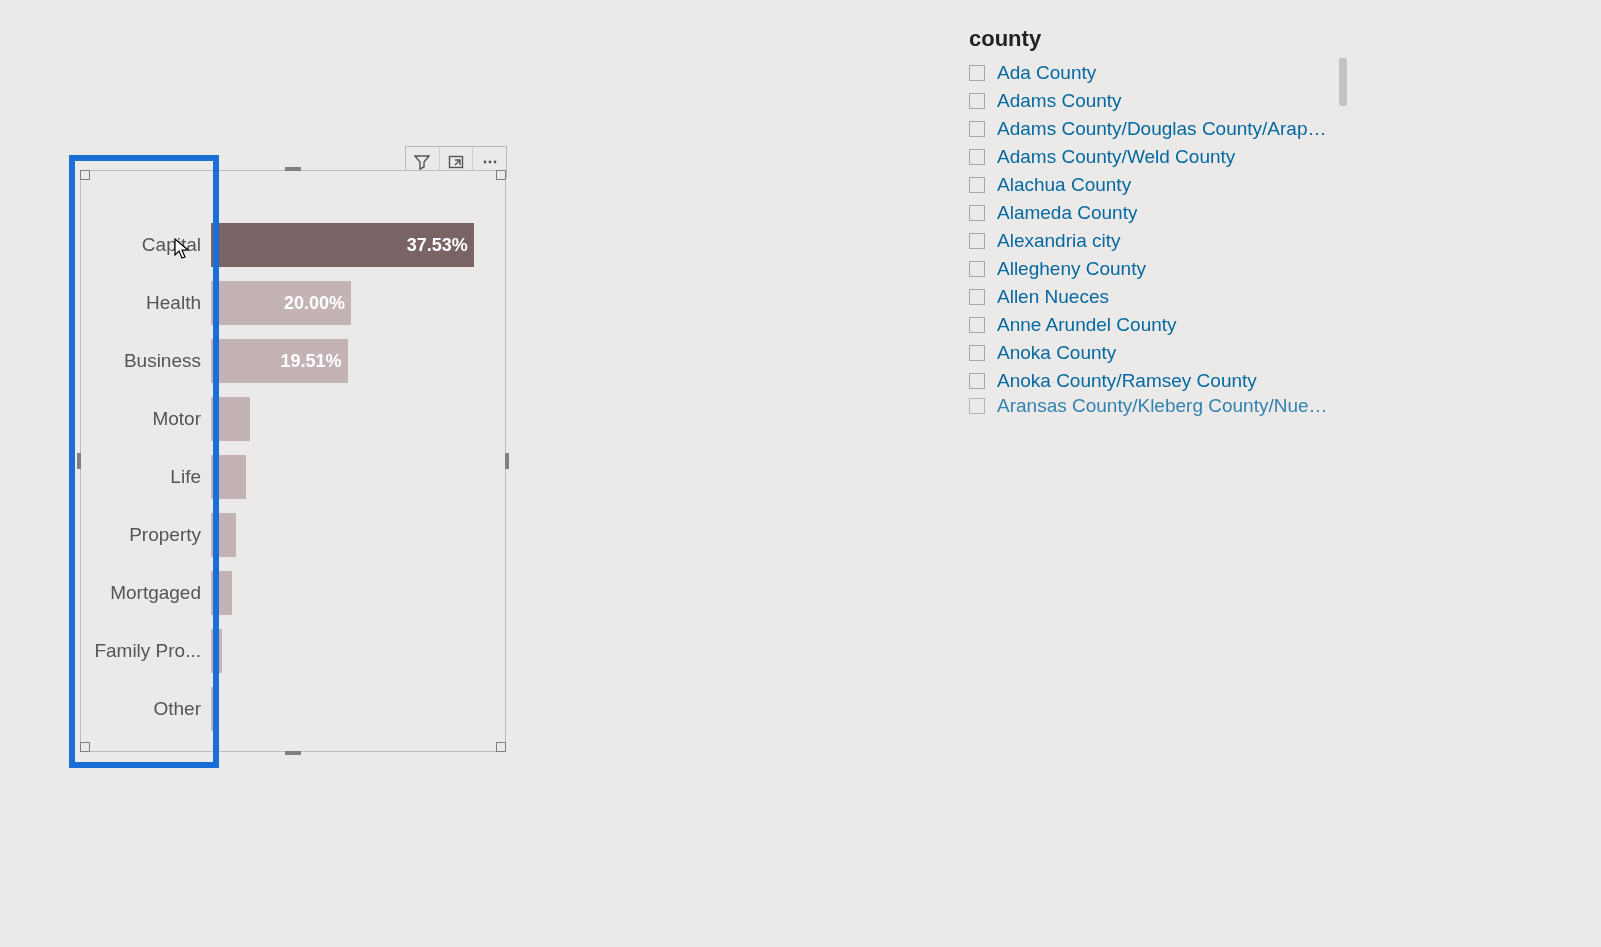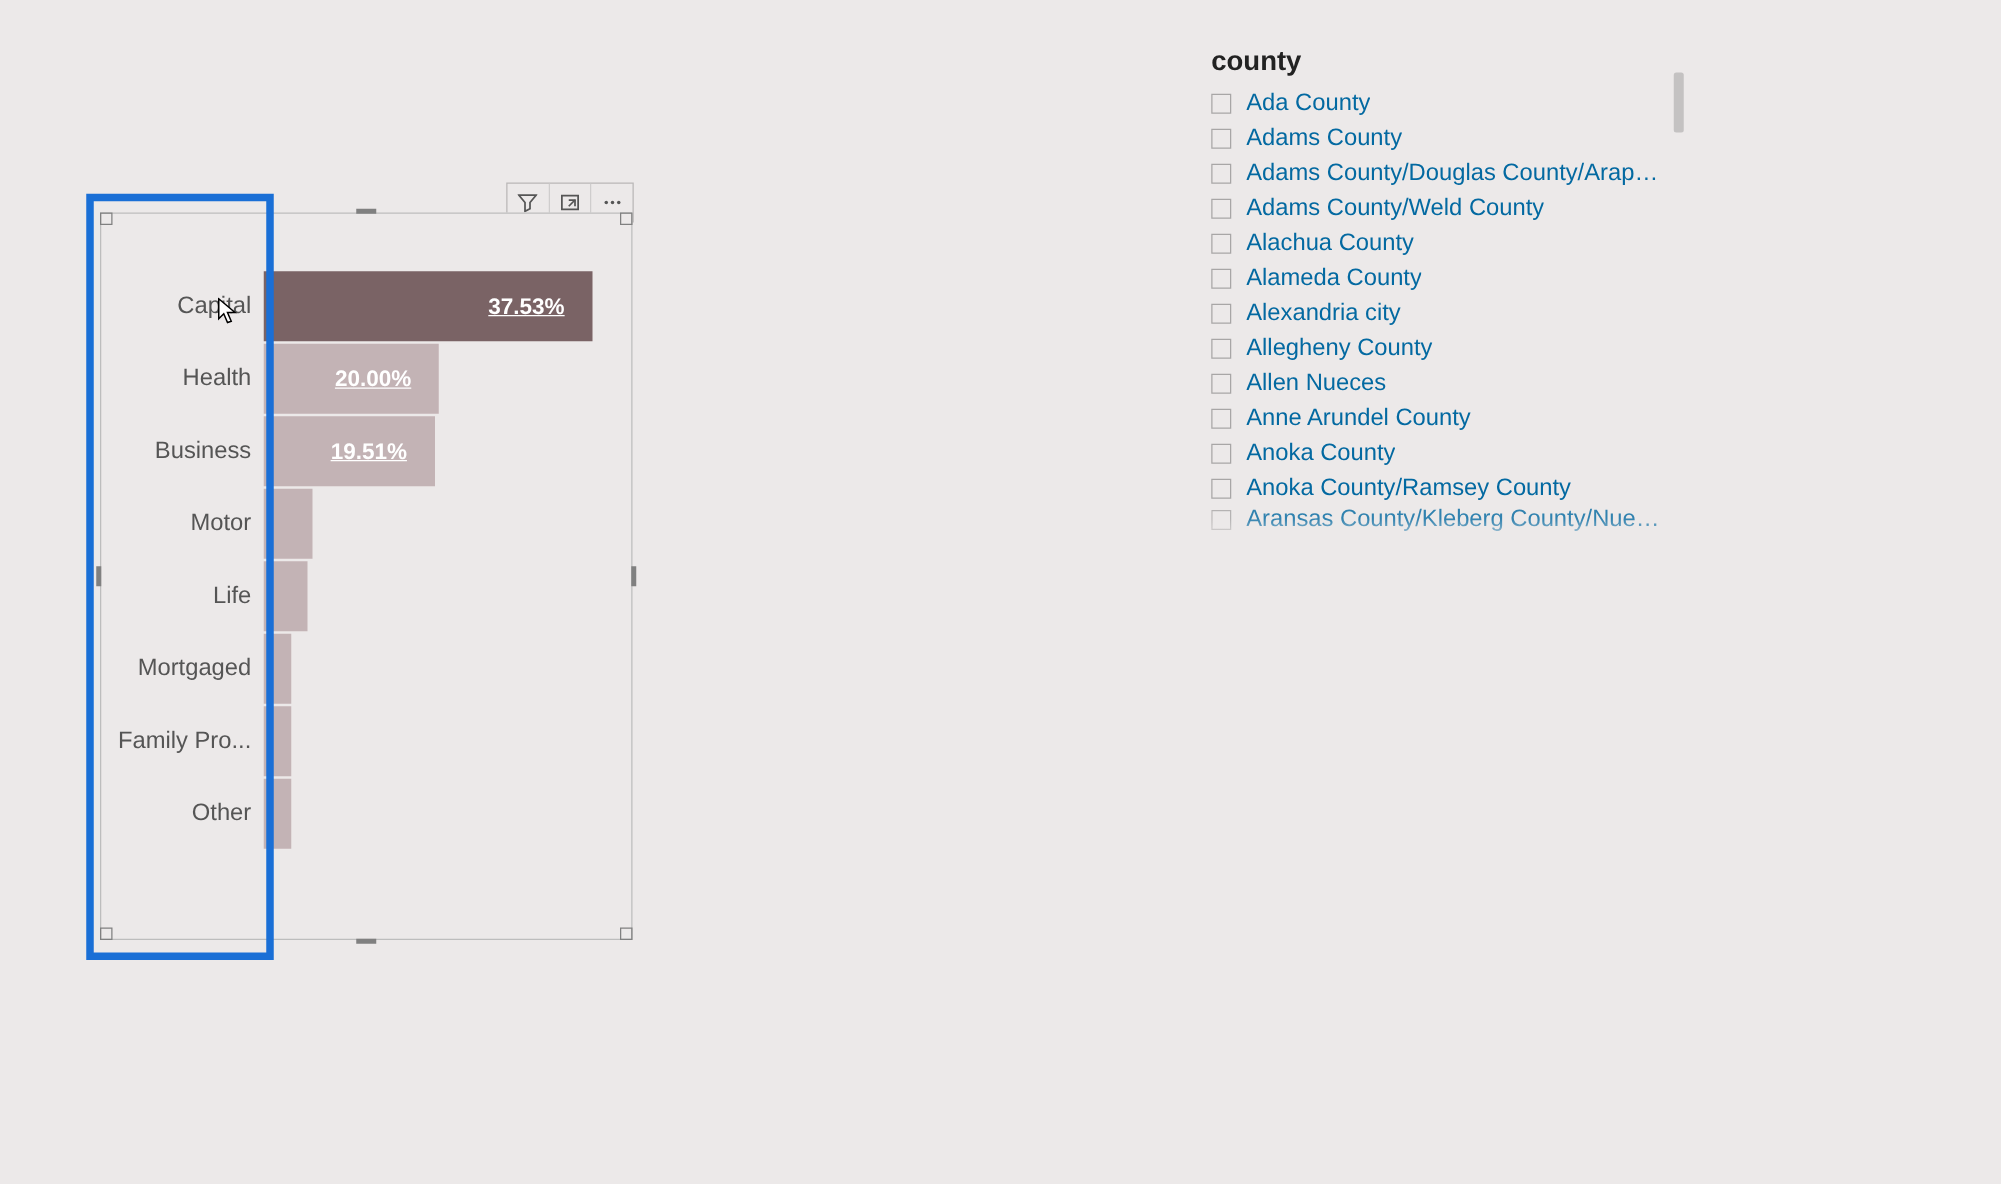--- a/index.html
+++ b/index.html
@@ -16,38 +16,38 @@
   .side-handle { position: absolute; background: #808080; }
   .sh-top { left: 50%; top: -4px; width: 16px; height: 4px; margin-left: -8px; }
   .sh-bottom { left: 50%; bottom: -4px; width: 16px; height: 4px; margin-left: -8px; }
   .sh-left { left: -4px; top: 50%; width: 4px; height: 16px; margin-top: -8px; }
   .sh-right { right: -4px; top: 50%; width: 4px; height: 16px; margin-top: -8px; }
 
   .plot-area { position: absolute; left: 0; top: 0; right: 0; bottom: 0; padding: 45px 10px 15px 130px; }
 
   .bar-row { height: 58px; display: flex; align-items: center; position: relative; }
   .bar-label { position: absolute; left: -120px; width: 110px; text-align: right; font-size: 19px; color: #555; white-space: nowrap; overflow: hidden; text-overflow: ellipsis; }
-  .bar { height: 56px; background: #c3b3b5; display: flex; align-items: center; justify-content: flex-end; padding-right: 22px; font-size: 18px; color: #fff; font-weight: 600; text-decoration: underline; }
+  .bar { height: 44px; background: #c3b3b5; display: flex; align-items: center; justify-content: flex-end; padding-right: 6px; font-size: 18px; color: #fff; font-weight: 600; }
   .bar.highlight { background: #7a6365; }
   .bar.nolabel { color: transparent; }
 
   
   .chart-toolbar { position: absolute; left: 405px; top: 146px; width: 102px; height: 32px; border: 1.5px solid #b9b7b7; background: #ece9e9; display: flex; }
   .tb-btn { flex: 1; display: flex; align-items: center; justify-content: center; border-right: 1px solid #cfcdcd; cursor: pointer; }
   .tb-btn:last-child { border-right: none; }
   .tb-btn svg { display: block; }
 
   
   .axis-highlight { position: absolute; left: 69px; top: 155px; width: 150px; height: 613px; border: 6px solid #1a6fd6; pointer-events: none; }
 
   
   .cursor { position: absolute; left: 174px; top: 238px; pointer-events: none; }
 
   
-  .slicer { position: absolute; left: 969px; top: 36px; width: 390px; }
+  .slicer { position: absolute; left: 969px; top: 26px; width: 390px; }
   .slicer-title { font-size: 22px; font-weight: 600; color: #222; margin-bottom: 8px; }
   .slicer-list { position: relative; }
   .slicer-item { display: flex; align-items: center; height: 26px; margin-bottom: 2px; cursor: pointer; }
   .slicer-item .cb { width: 16px; height: 16px; border: 1.5px solid #a8a6a6; margin-right: 12px; flex: 0 0 16px; }
   .slicer-item .lbl { font-size: 19px; color: #0369a1; white-space: nowrap; overflow: hidden; text-overflow: ellipsis; max-width: 340px; }
   .slicer-scroll { position: absolute; left: 1339px; top: 58px; width: 8px; height: 48px; background: #c4c2c2; border-radius: 2px; }
 
   
   .slicer-item.faded { height: 20px; overflow: hidden; opacity: .8; }
   .slicer-fade { position: absolute; left: 969px; top: 415px; width: 390px; height: 24px; background: linear-gradient(to bottom, rgba(236,233,233,0) 0%, #ece9e9 90%); pointer-events: none; }
@@ -110,20 +110,24 @@
         </div>
         <div class="bar-row">
           <div class="bar-label">Motor</div>
           <div class="bar nolabel" style="width: 38.5px;"></div>
         </div>
         <div class="bar-row">
           <div class="bar-label">Life</div>
           <div class="bar nolabel" style="width: 35px;"></div>
         </div>
         <div class="bar-row">
+          <div class="bar-label">Property</div>
+          <div class="bar nolabel" style="width: 24.5px;"></div>
+        </div>
+        <div class="bar-row">
           <div class="bar-label">Mortgaged</div>
           <div class="bar nolabel" style="width: 21px;"></div>
         </div>
         <div class="bar-row">
           <div class="bar-label">Family Pro...</div>
           <div class="bar nolabel" style="width: 10.5px;"></div>
         </div>
         <div class="bar-row">
           <div class="bar-label">Other</div>
           <div class="bar nolabel" style="width: 4px;"></div>

